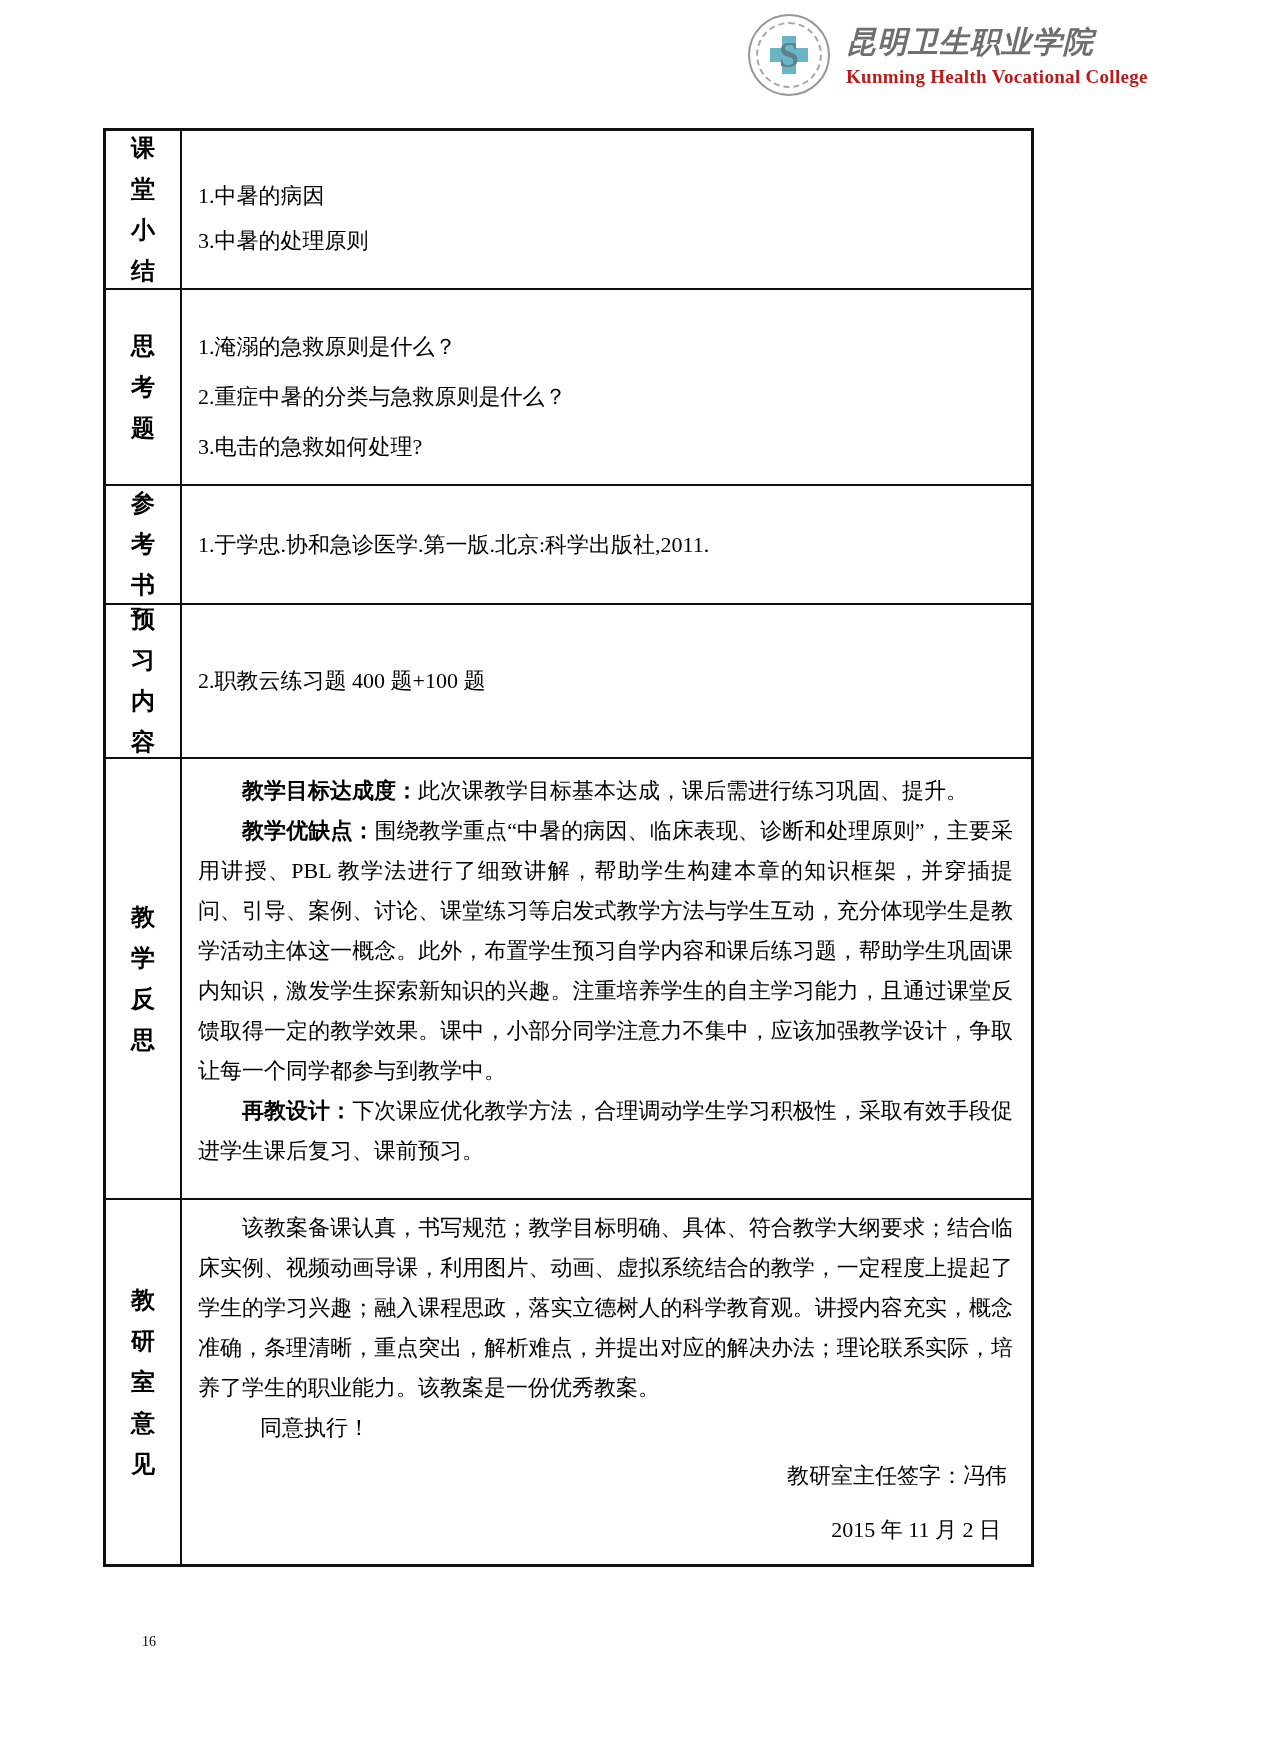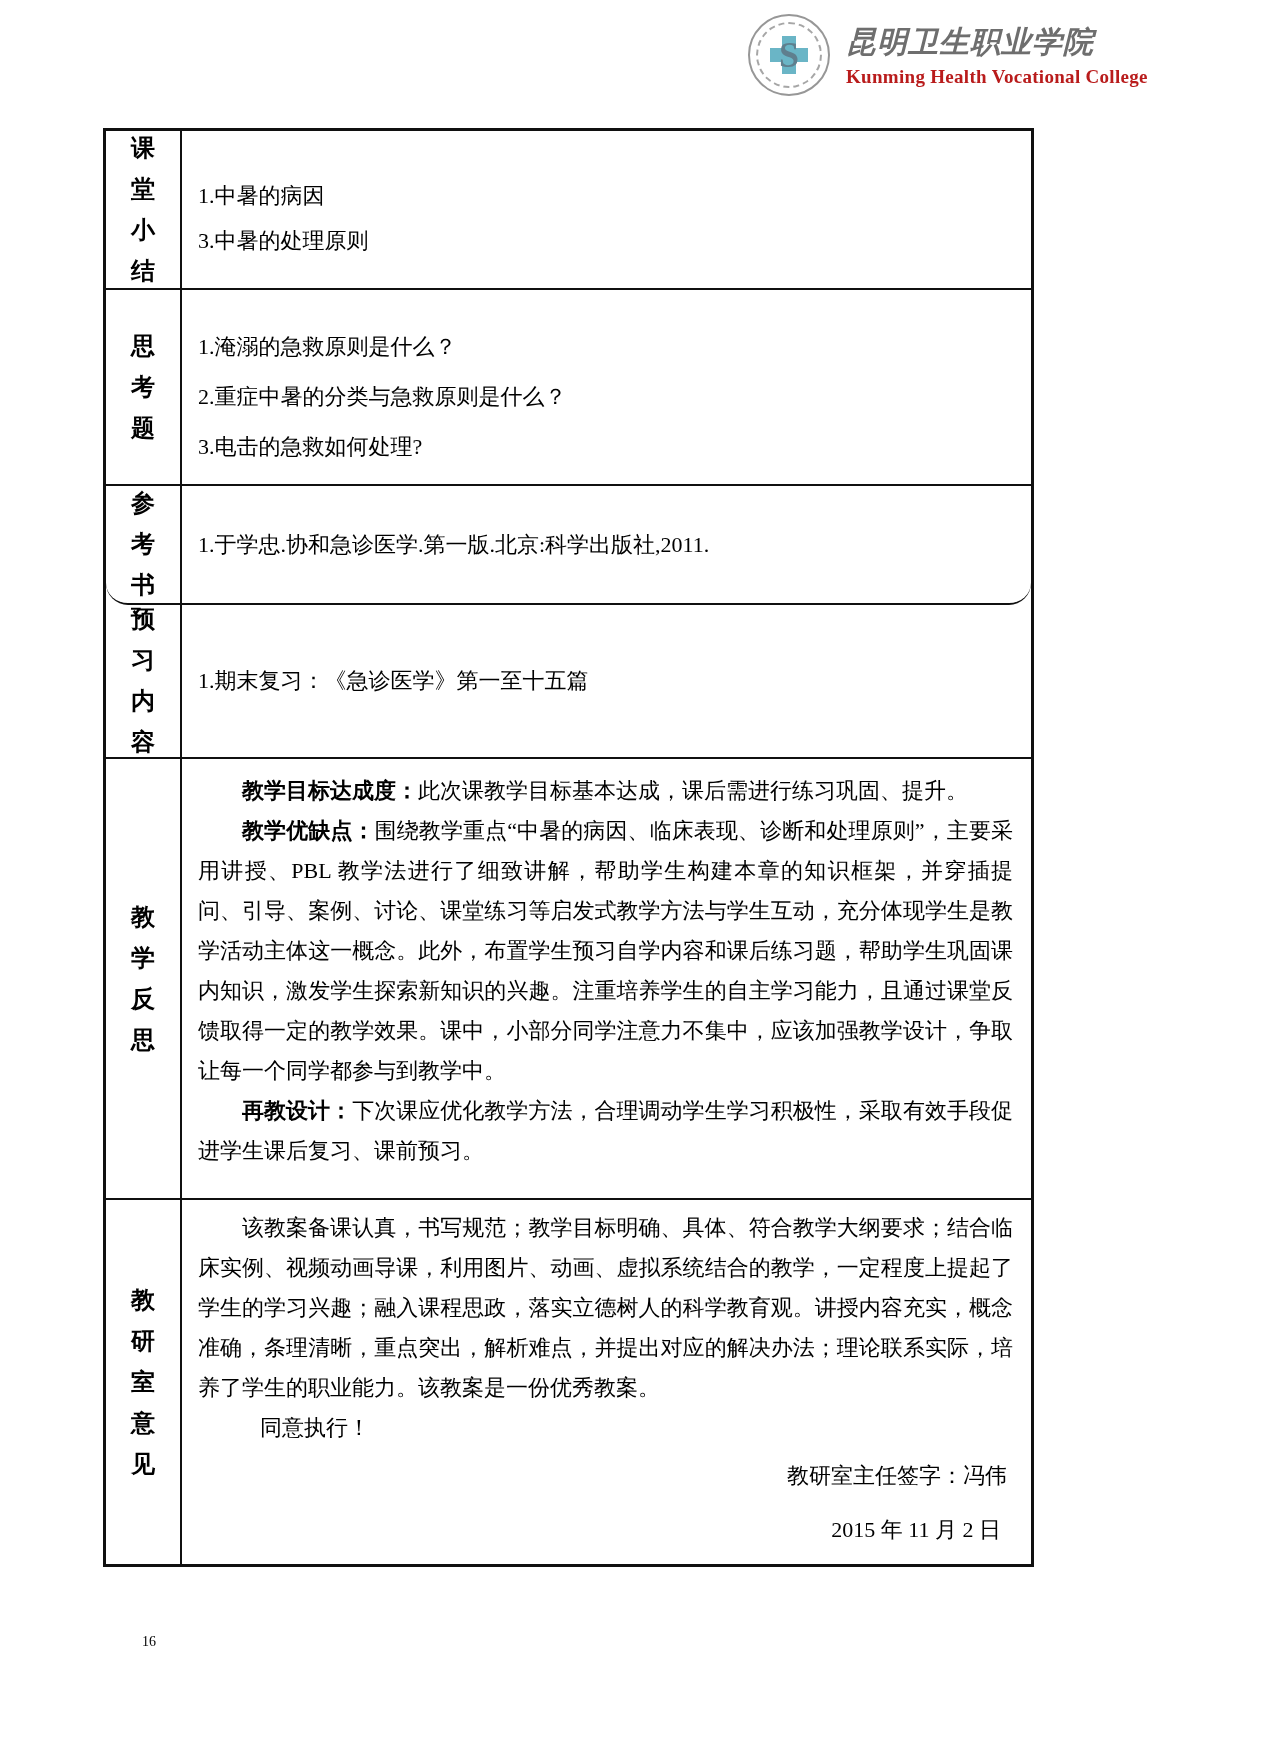--- a/index.html
+++ b/index.html
@@ -22,21 +22,21 @@
   .snake { position:absolute; inset:0; display:flex; align-items:center; justify-content:center;
            font-size:36px; font-weight:bold; color:#5f7f8e; }
   .titles { display:flex; flex-direction:column; }
   .title-zh { font-size:30px; font-weight:bold; font-style:italic; color:#6e6e6e; letter-spacing:1px; white-space:nowrap; }
   .title-en { font-size:19px; font-weight:bold; color:#b91c1c; margin-top:3px; letter-spacing:0.3px; white-space:nowrap; }
 
   
   .doc-table { position:absolute; left:103px; top:128px; width:925px; border:3px solid #101010; box-sizing:content-box; }
   .trow { display:flex; border-bottom:2px solid #101010; box-sizing:border-box; }
   .trow:last-child { border-bottom:none; }
-  .rh1 { height:159px; } .rh2 { height:196px; } .rh3 { height:119px;border-radius:22px; }
+  .rh1 { height:159px; } .rh2 { height:196px; } .rh3 { height:119px; }
   .rh4 { height:154px; } .rh5 { height:441px; } .rh6 { height:364px; }
 
   .label-cell { width:76px; min-width:76px; border-right:2px solid #101010;
                 display:flex; align-items:center; justify-content:center; box-sizing:border-box; }
   .label-text { width:26px; font-size:24px; font-weight:bold; line-height:41px;
                 text-align:center; word-break:break-all; }
 
   .content-cell { flex:1; box-sizing:border-box; padding:0 18px 0 16px; overflow:hidden; }
   .lines { display:flex; flex-direction:column; justify-content:center; }
   .line { font-size:22px; white-space:nowrap; }
@@ -105,21 +105,21 @@
       <div class="content-cell lines">
         <div class="line">1.于学忠.协和急诊医学.第一版.北京:科学出版社,2011.</div>
       </div>
     </div>
 
     <div class="trow rh4 r4">
       <div class="label-cell">
         <div class="label-text">预习内容</div>
       </div>
       <div class="content-cell lines">
-        <div class="line">1.期末复习：《急诊医学》第一至十五篇</div>
+        <div class="line">2.职教云练习题 400 题+100 题</div>
       </div>
     </div>
 
     <div class="trow rh5 r5">
       <div class="label-cell">
         <div class="label-text">教学反思</div>
       </div>
       <div class="content-cell reflect">
         <p class="para"><span class="lead">教学目标达成度：</span><span>此次课教学目标基本达成，课后需进行练习巩固、提升。</span></p>
         <p class="para"><span class="lead">教学优缺点：</span><span>围绕教学重点“中暑的病因、临床表现、诊断和处理原则”，主要采用讲授、PBL 教学法进行了细致讲解，帮助学生构建本章的知识框架，并穿插提问、引导、案例、讨论、课堂练习等启发式教学方法与学生互动，充分体现学生是教学活动主体这一概念。此外，布置学生预习自学内容和课后练习题，帮助学生巩固课内知识，激发学生探索新知识的兴趣。注重培养学生的自主学习能力，且通过课堂反馈取得一定的教学效果。课中，小部分同学注意力不集中，应该加强教学设计，争取让每一个同学都参与到教学中。</span></p>

